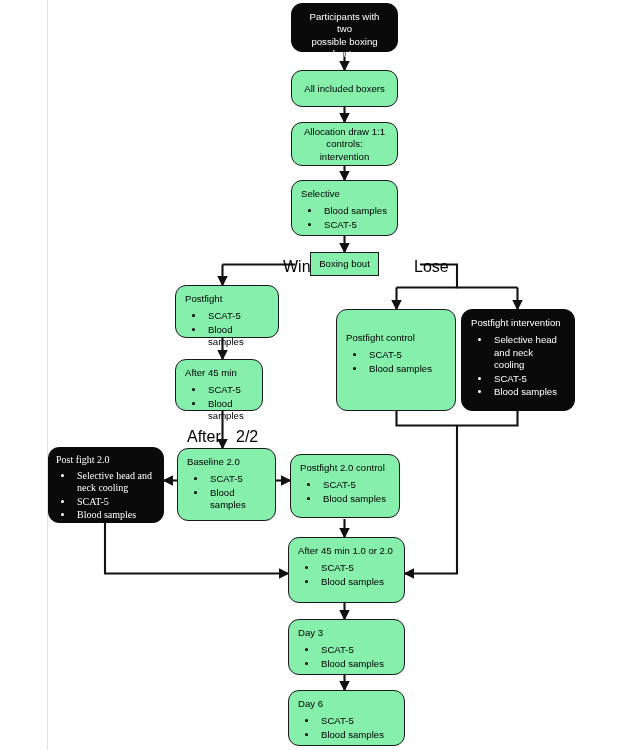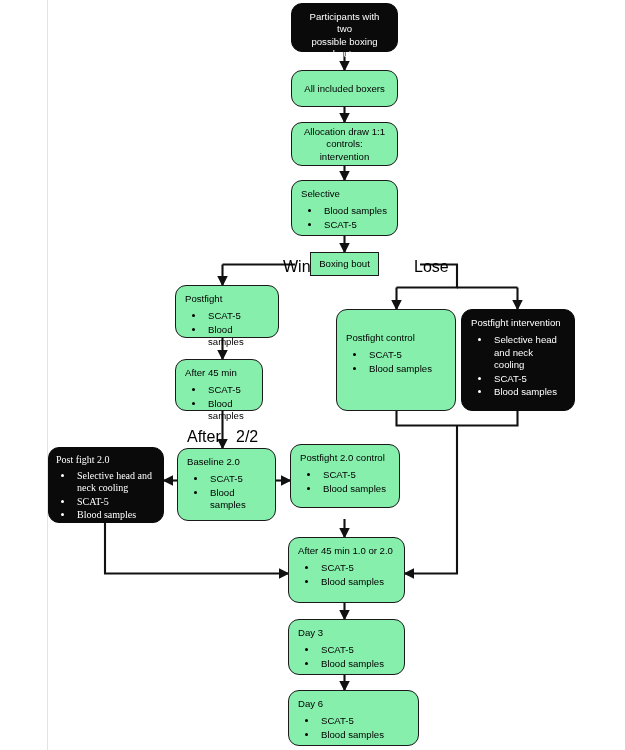--- a/index.html
+++ b/index.html
@@ -192,21 +192,21 @@
   </div>
 
   <div class="node" style="left:177px;top:448px;width:99px;height:73px;">
     <div class="title">Baseline 2.0</div>
     <ul>
       <li>SCAT-5</li>
       <li>Blood samples</li>
     </ul>
   </div>
 
-  <div class="node" style="left:290px;top:444px;width:110px;height:64px;">
+  <div class="node" style="left:290px;top:454px;width:110px;height:64px;">
     <div class="title">Postfight 2.0 control</div>
     <ul>
       <li>SCAT-5</li>
       <li>Blood samples</li>
     </ul>
   </div>
 
   <div class="node" style="left:288px;top:537px;width:117px;height:66px;">
     <div class="title">After 45 min 1.0 or 2.0</div>
     <ul>
@@ -216,21 +216,21 @@
   </div>
 
   <div class="node" style="left:288px;top:619px;width:117px;height:56px;">
     <div class="title">Day 3</div>
     <ul>
       <li>SCAT-5</li>
       <li>Blood samples</li>
     </ul>
   </div>
 
-  <div class="node" style="left:288px;top:690px;width:131px;height:56px;">
+  <div class="node" style="left:288px;top:690px;width:117px;height:56px;">
     <div class="title">Day 6</div>
     <ul>
       <li>SCAT-5</li>
       <li>Blood samples</li>
     </ul>
   </div>
 
   <div class="edge-label" style="left:283px;top:259px;">Win</div>
   <div class="edge-label" style="left:390px;top:259px;padding-left:24px;">Lose</div>
   <div class="edge-label" style="left:187px;top:429px;">After</div>

